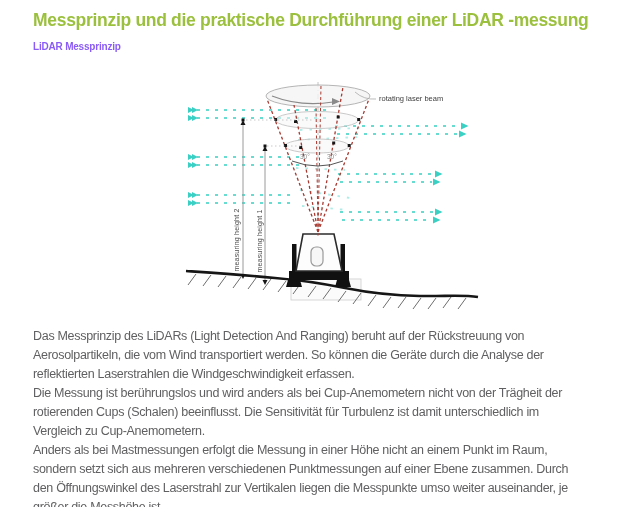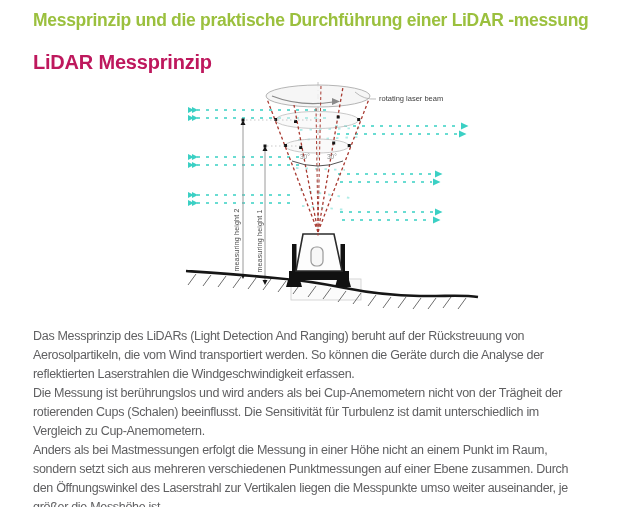--- a/index.html
+++ b/index.html
@@ -8,23 +8,23 @@
     position:relative; width:624px; height:507px; background:#ffffff;
     overflow:hidden;
     text-decoration:underline;
   }
   .page-title {
     position:absolute; left:33px; top:10px; width:580px;
     font-size:17.5px; font-weight:bold; letter-spacing:-0.3px;
     color:#9bc03e;
   }
   .page-subtitle {
-    position:absolute; left:33px; top:51px; width:300px;
-    font-size:20px; font-weight:bold; letter-spacing:-0.2px;
-    color:#be185d;
+    position:absolute; left:33px; top:41px; width:300px;
+    font-size:10px; font-weight:bold; letter-spacing:-0.2px;
+    color:#8b5cf6;
   }
   .diagram {
     position:absolute; left:150px; top:78px; width:372px; height:240px;
   }
   .body-text {
     position:absolute; left:33px; top:327px; width:585px;
     font-size:12.5px; line-height:19px; letter-spacing:-0.3px;
     color:#606062; white-space:pre;
   }
   svg text { font-family:"Liberation Sans", sans-serif; }

